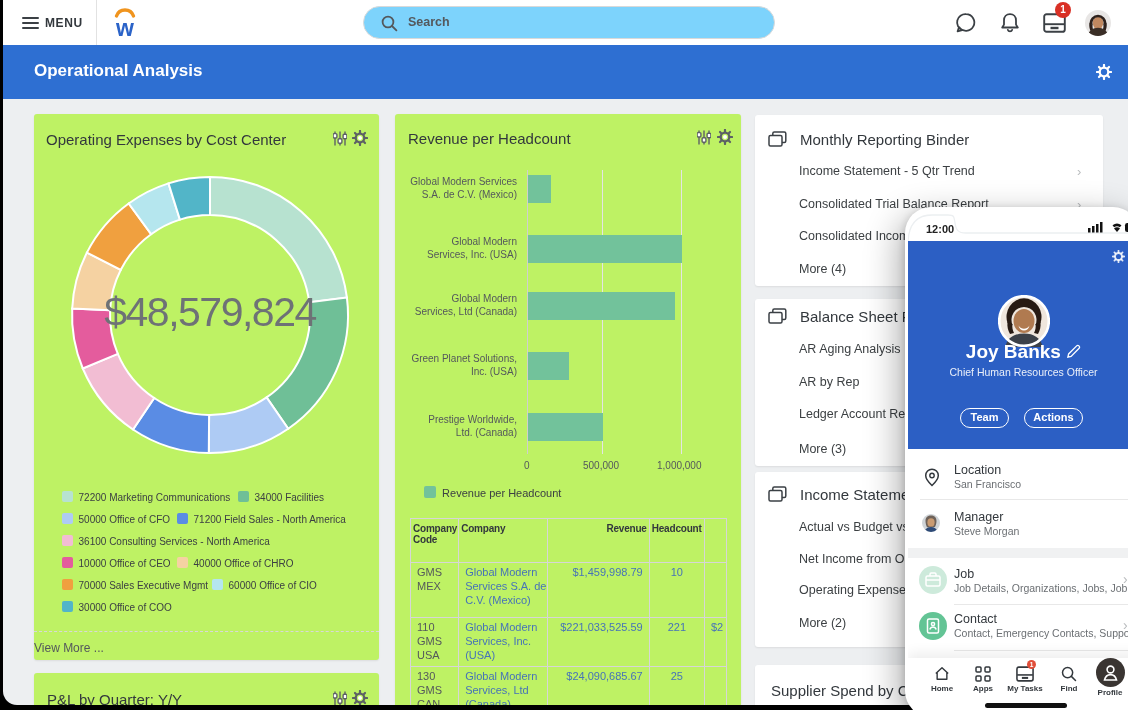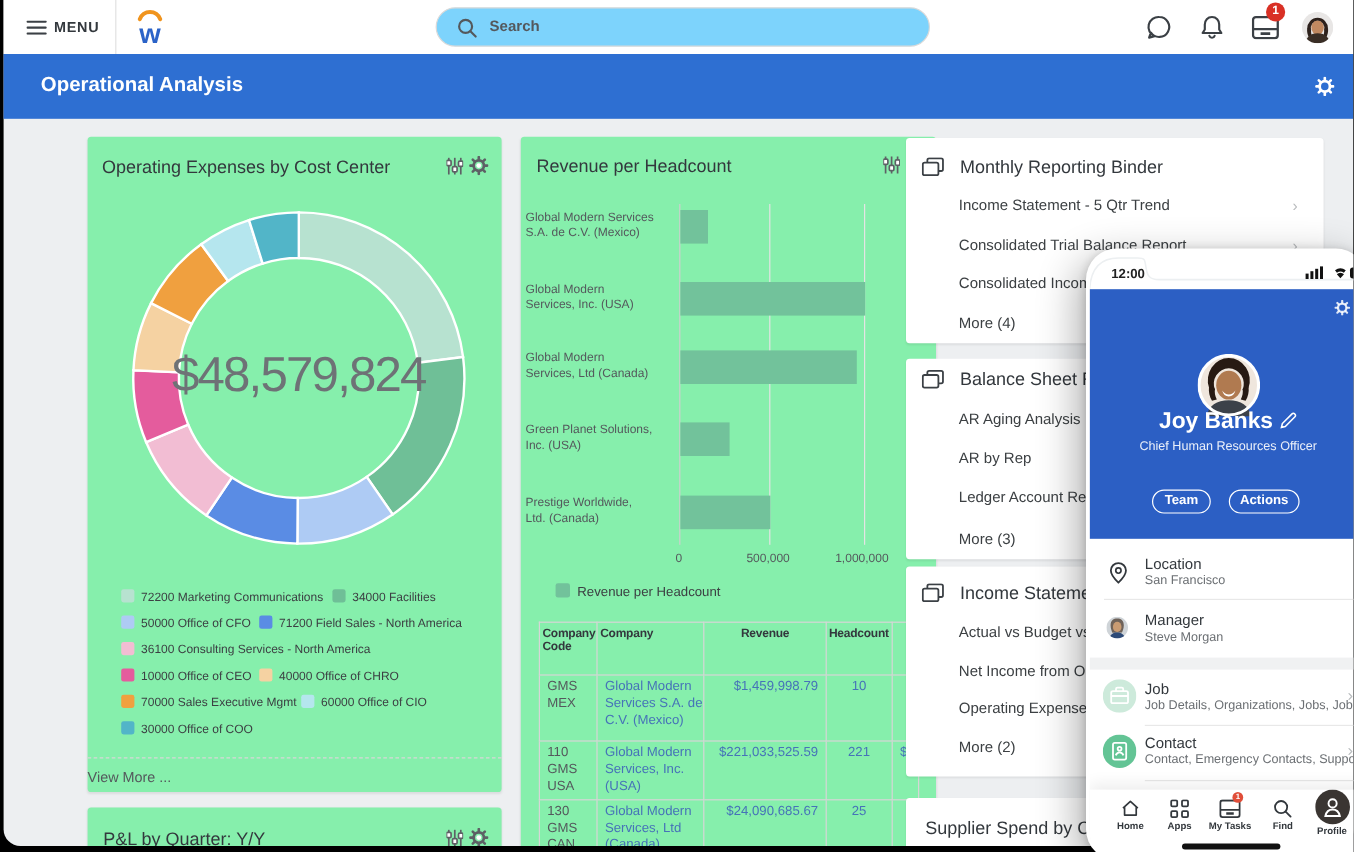--- a/index.html
+++ b/index.html
@@ -12,34 +12,34 @@
 #topbar { position:absolute; left:0; top:0; width:1128px; height:45px; background:#fff; }
 #topbar .vdiv { position:absolute; left:96px; top:0; width:1px; height:45px; background:#e2e2e2; }
 .menu-txt { position:absolute; left:45px; top:16px; font-size:12px; font-weight:bold; letter-spacing:.6px; color:#33383d; }
 #search { position:absolute; left:363px; top:6px; width:412px; height:33px; background:#7dd3fc; border:1px solid #d9d9d9; border-radius:17px; }
 #search .stxt { position:absolute; left:44px; top:8px; font-size:12.5px; font-weight:bold; color:#54585c; }
 .badge { position:absolute; background:#d93025; color:#fff; border-radius:50%; font-weight:bold; text-align:center; }
 
 #bluehead { position:absolute; left:0; top:45px; width:1128px; height:54px; background:#2e6fd2; }
 #bluehead h1 { position:absolute; left:34px; top:16px; font-size:17px; font-weight:bold; color:#fff; }
 
-.card { position:absolute; background:#86efac; border-radius:3px; box-shadow:0 1px 2px rgba(0,0,0,.08);margin-left:39px; }
+.card { position:absolute; background:#bef264; border-radius:3px; box-shadow:0 1px 2px rgba(0,0,0,.08); }
 .ctitle { font-size:15px; color:#33383d; }
 
 #card-oe { left:34px; top:114px; width:345px; height:546px; }
 #donut-num { position:absolute; left:0; top:175px; width:352px; text-align:center; font-size:41px; color:#6e7276; letter-spacing:-1.5px; }
 #donut-sub { position:absolute; left:0; top:221px; width:352px; text-align:center; font-size:12px; color:#5f6368; }
 .leg { position:absolute; font-size:10px; color:#3c4043; white-space:nowrap; }
 .sw { display:inline-block; width:11px; height:11px; border-radius:2px; vertical-align:-1.5px; }
 .vm { position:absolute; left:0; top:517px; width:345px; border-top:1px dashed #d8d8d8; text-align:left; font-size:12px; color:#54585c; padding-top:9px; }
 #card-pl { left:34px; top:673px; width:345px; height:37px; }
 
 #card-rh { left:395px; top:114px; width:346px; height:596px; border-radius:3px 3px 0 0; }
 .bar { position:absolute; background:#72c29b; }
-.blab { position:absolute; width:118px; text-align:left; font-size:10px; color:#54585c; line-height:1.25; }
+.blab { position:absolute; width:118px; text-align:right; font-size:10px; color:#54585c; line-height:1.25; }
 .xlab { position:absolute; top:346px; font-size:10px; color:#54585c; }
 .gline { position:absolute; top:56px; width:1px; height:284px; background:#e4e4e4; }
 
 #rtable { position:absolute; left:15px; top:404px; width:317px; border-collapse:collapse; font-size:11px; table-layout:fixed; }
 #rtable th, #rtable td { border:1px solid #d6d6d6; padding:3px 6px; vertical-align:top; text-align:left; overflow:hidden; }
 #rtable th { font-weight:bold; color:#33383d; font-size:10px; letter-spacing:-0.2px; padding:4px 2px; }
 #rtable td { color:#54585c; line-height:1.27; }
 #rtable .lnk { color:#4673b8; }
 
 .rcard { position:absolute; left:755px; width:348px; background:#fff; border-radius:3px; box-shadow:0 1px 2px rgba(0,0,0,.08); }
@@ -260,21 +260,21 @@
   <div class="bar" style="left:133px;top:299px;width:75px;height:28px"></div>
   <div class="xlab" style="left:129px">0</div>
   <div class="xlab" style="left:188px">500,000</div>
   <div class="xlab" style="left:262px">1,000,000</div>
   <div class="leg" style="left:29px;top:372px;font-size:11px"><span class="sw" style="background:#72c29b;width:12px;height:12px"></span>&nbsp; Revenue per Headcount</div>
   <table id="rtable">
     <tbody>
               <tr style="height:44px">
                 <th style="width:48px">Company Code</th>
                 <th style="width:89px">Company</th>
-                <th style="width:101px;text-align:center">Revenue</th>
+                <th style="width:101px;text-align:right">Revenue</th>
                 <th style="width:55px">Headcount</th>
                 <th style="width:22px"></th>
               </tr>
     <tr style="height:55px">
                 <td>GMS<br>MEX</td>
                 <td class="lnk" style="white-space:nowrap">Global Modern<br>Services S.A. de<br>C.V. (Mexico)</td>
                 <td class="lnk" style="text-align:right">$1,459,998.79</td>
                 <td class="lnk" style="text-align:center">10</td>
                 <td></td>
               </tr>

